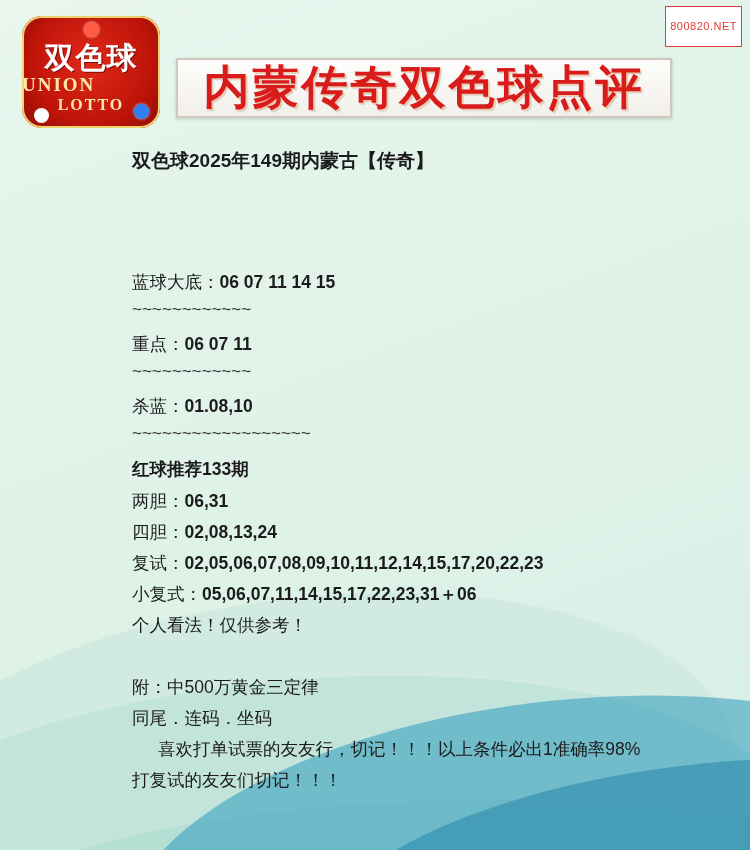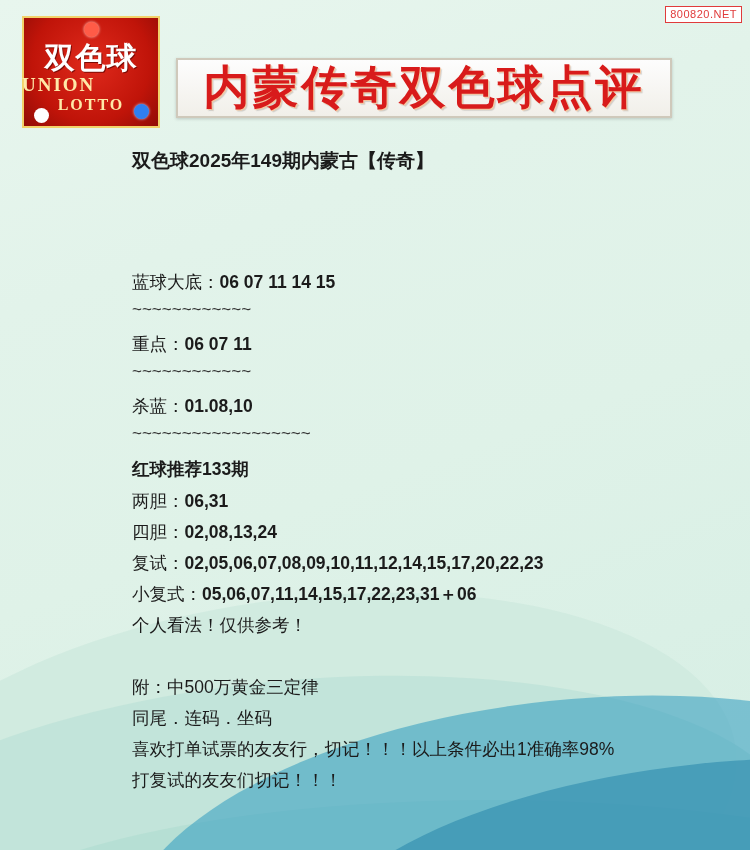--- a/index.html
+++ b/index.html
@@ -74,35 +74,35 @@
   
   #watermark {
     position: absolute;
     top: 6px;
     right: 8px;
     border: 1px solid #e03b3b;
     color: #e03b3b;
     background: #ffffff;
     font-size: 11px;
     line-height: 13px;
-    padding: 1px 4px;
+    padding: 13px 4px;
     letter-spacing: 0.5px;
     font-family: "Liberation Sans", sans-serif;
     z-index: 30;
   }
 
   
   #logo {
     position: absolute;
     left: 22px;
     top: 16px;
     width: 138px;
     height: 112px;
     background: radial-gradient(circle at 50% 42%, #e02a1c 0%, #c01409 62%, #8d0c06 100%);
-    border-radius: 0;
+    border-radius: 20px;
     box-shadow: 0 0 0 2px #f2d26a inset;
     overflow: hidden;
     z-index: 20;
   }
   #logo .logo-cn {
     position: absolute;
     top: 22px;
     left: 0;
     width: 100%;
     text-align: center;
@@ -273,17 +273,17 @@
     </div>
 
     <div class="line" style="top:582px;">
       <span class="lbl">小复式：</span><span class="val">05,06,07,11,14,15,17,22,23,31＋06</span>
     </div>
 
     <div class="line" style="top:613px;">个人看法！仅供参考！</div>
 
     <div class="line" style="top:675px;">附：中500万黄金三定律</div>
     <div class="line" style="top:706px;">同尾．连码．坐码</div>
-    <div class="line" style="top:737px;">喜欢打单试票的友友行，切记！！！以上条件必出1准确率98%</div>
+    <div class="line" style="top:737px;margin-left:26px;">喜欢打单试票的友友行，切记！！！以上条件必出1准确率98%</div>
     <div class="line" style="top:768px;">打复试的友友们切记！！！</div>
 
   </div>
 </div>
 
 </body></html>

